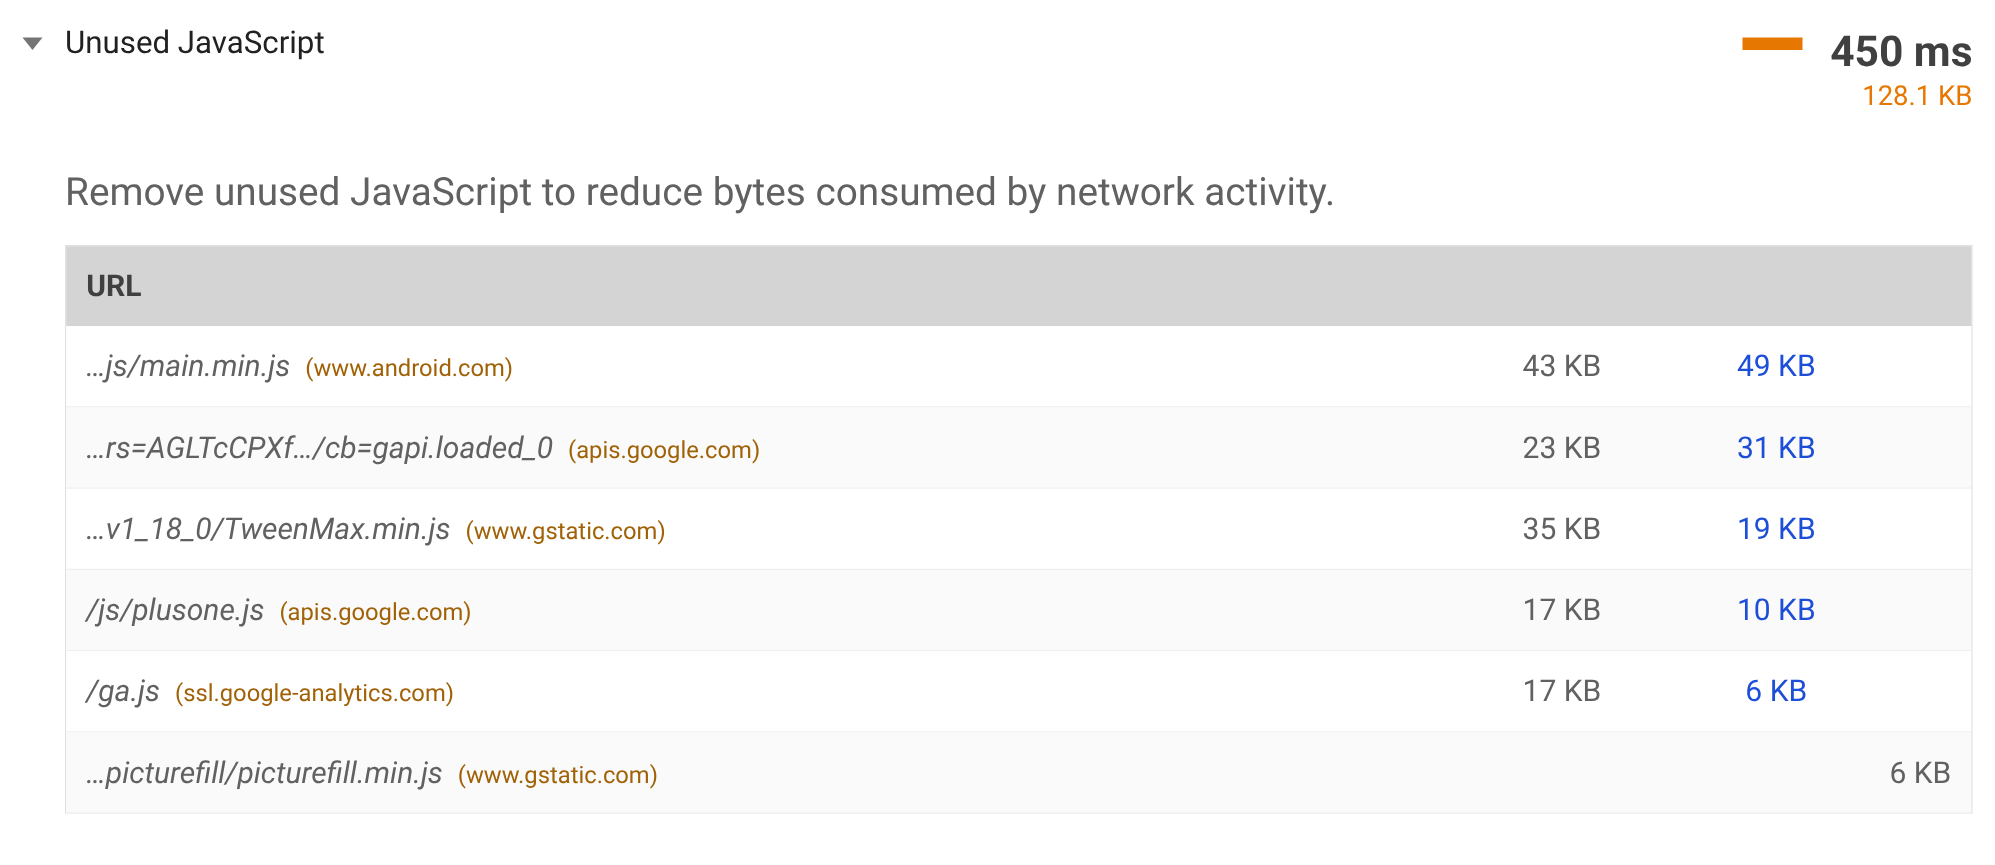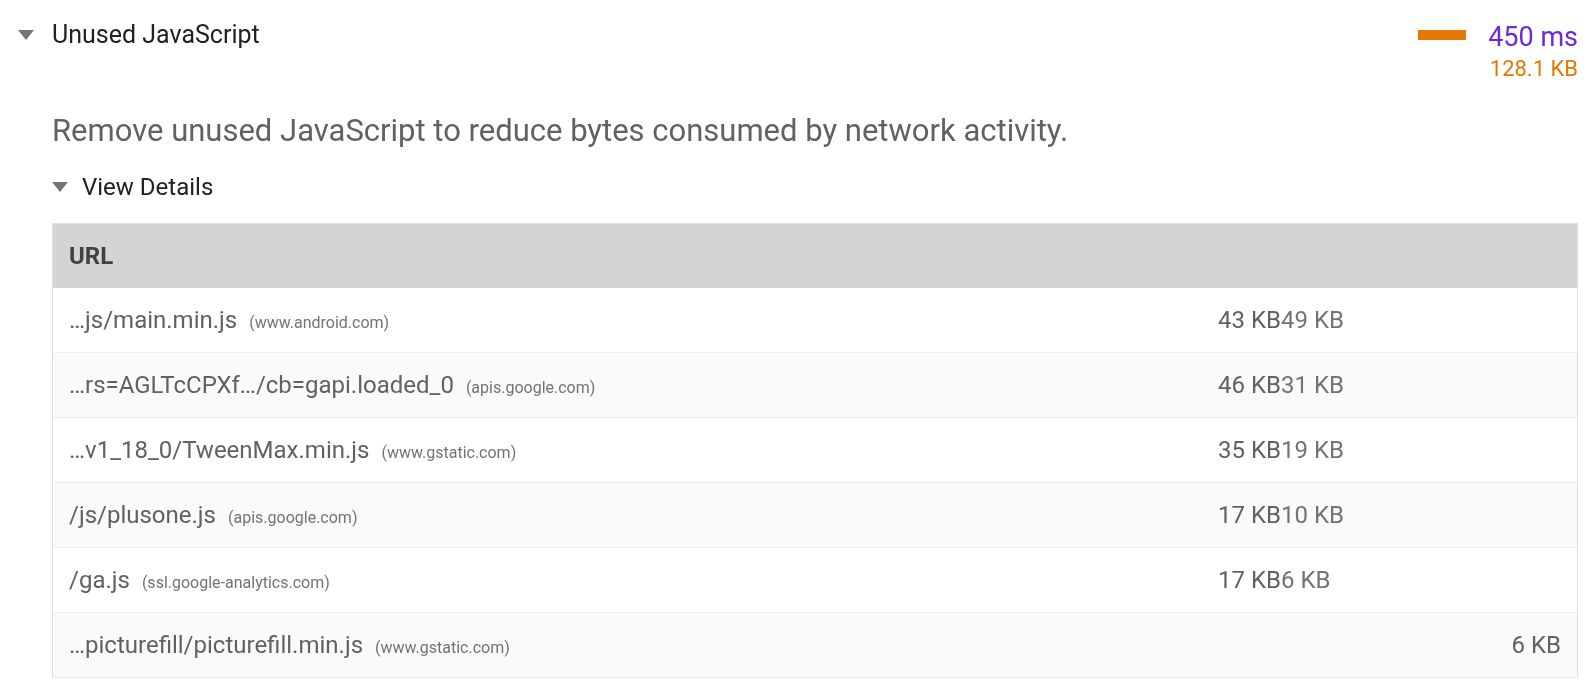--- a/index.html
+++ b/index.html
@@ -12,21 +12,21 @@
       background: #fff;
       color: #212121;
       font-size: 21px;
       padding: 20px 18px;
       width: 1596px;
     }
     .audit-header {
       display: flex;
       align-items: flex-start;
       justify-content: space-between;
-      margin-bottom: 28px;
+      margin-bottom: 42px;
     }
     .audit-header-left {
       display: flex;
       align-items: center;
       gap: 18px;
     }
     .triangle-down {
       width: 0;
       height: 0;
       border-left: 8px solid transparent;
@@ -51,23 +51,23 @@
       background: #E67700;
       margin-top: 10px;
     }
     .metrics {
       display: flex;
       flex-direction: column;
       align-items: flex-end;
       line-height: 1.3;
     }
     .metric-time {
-      font-size: 27px;
-      font-weight: 400;
-      color: #6d28d9;
+      font-size: 34px;
+      font-weight: 700;
+      color: #404040;
     }
     .metric-size {
       font-size: 22px;
       font-weight: 400;
       color: #E67700;
     }
     .description {
       font-size: 31px;
       color: #616161;
       margin-left: 34px;
@@ -144,34 +144,35 @@
     .url-cell {
       flex: 1;
       display: flex;
       align-items: baseline;
       gap: 12px;
       color: #616161;
     }
     .url-path {
       color: #616161;
       font-size: 24px;
+      font-style: italic;
     }
     .url-domain {
-      color: #737373;
-      font-size: 16px;
+      color: #a16207;
+      font-size: 19px;
     }
     .original-cell {
       width: 200px;
       text-align: right;
       color: #616161;
     }
     .savings-cell {
       width: 280px;
-      text-align: left;
-      color: #737373;
+      text-align: center;
+      color: #1d4ed8;
     }
   </style>
 </head>
 <body>
 
 <div class="audit-header">
   <div class="audit-header-left">
     <div class="triangle-down"></div>
     <div class="audit-title">Unused JavaScript</div>
   </div>
@@ -180,44 +181,40 @@
     <div class="metrics">
       <div class="metric-time">450 ms</div>
       <div class="metric-size">128.1 KB</div>
     </div>
   </div>
 </div>
 
 <div class="description">Remove unused JavaScript to reduce bytes consumed by network activity.</div>
 
 <div class="details-section">
-  <div class="details-toggle">
-    <div class="triangle-down"></div>
-    <div class="details-label">View Details</div>
-  </div>
 
   <div class="table-container">
     <div class="table-header">
       <div class="col-url">URL</div>
     </div>
     <div class="table-body">
       <div class="table-row">
         <div class="url-cell">
           <span class="url-path">…js/main.min.js</span>
           <span class="url-domain">(www.android.com)</span>
         </div>
         <div class="original-cell">43 KB</div>
         <div class="savings-cell">49 KB</div>
       </div>
       <div class="table-row">
         <div class="url-cell">
           <span class="url-path">…rs=AGLTcCPXf…/cb=gapi.loaded_0</span>
           <span class="url-domain">(apis.google.com)</span>
         </div>
-        <div class="original-cell">46 KB</div>
+        <div class="original-cell">23 KB</div>
         <div class="savings-cell">31 KB</div>
       </div>
       <div class="table-row">
         <div class="url-cell">
           <span class="url-path">…v1_18_0/TweenMax.min.js</span>
           <span class="url-domain">(www.gstatic.com)</span>
         </div>
         <div class="original-cell">35 KB</div>
         <div class="savings-cell">19 KB</div>
       </div>

